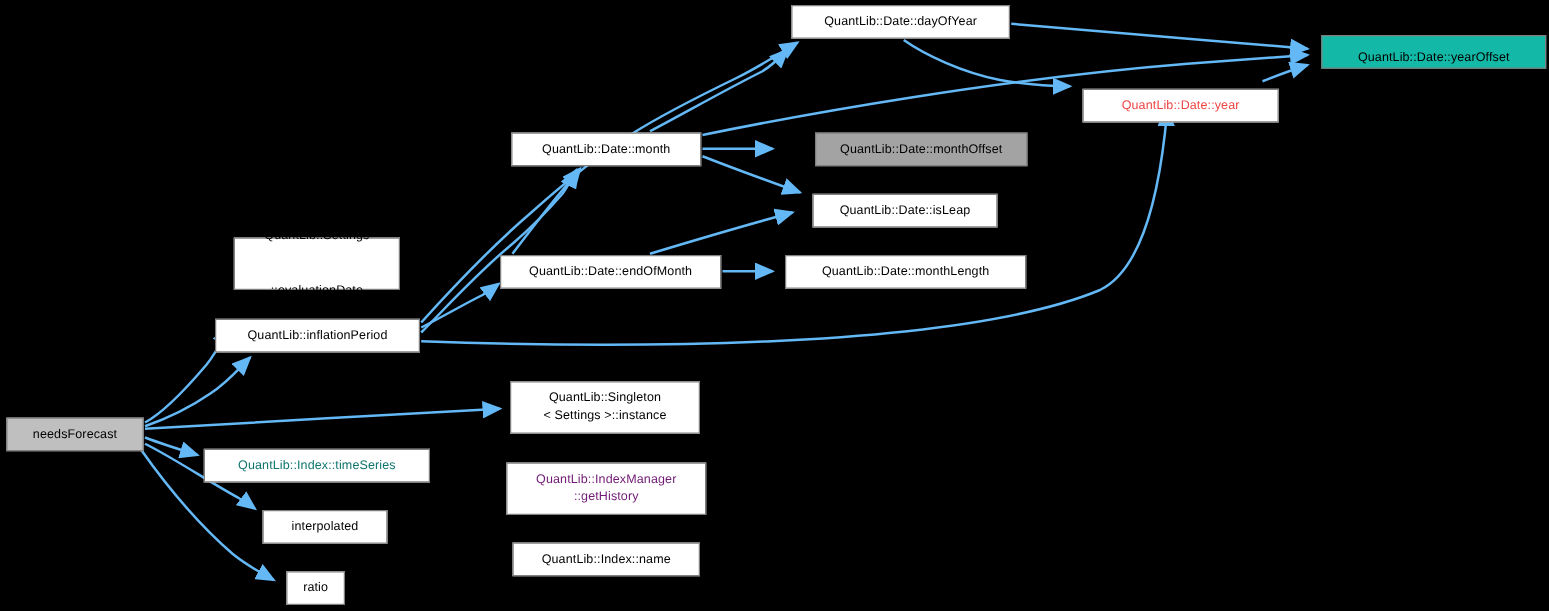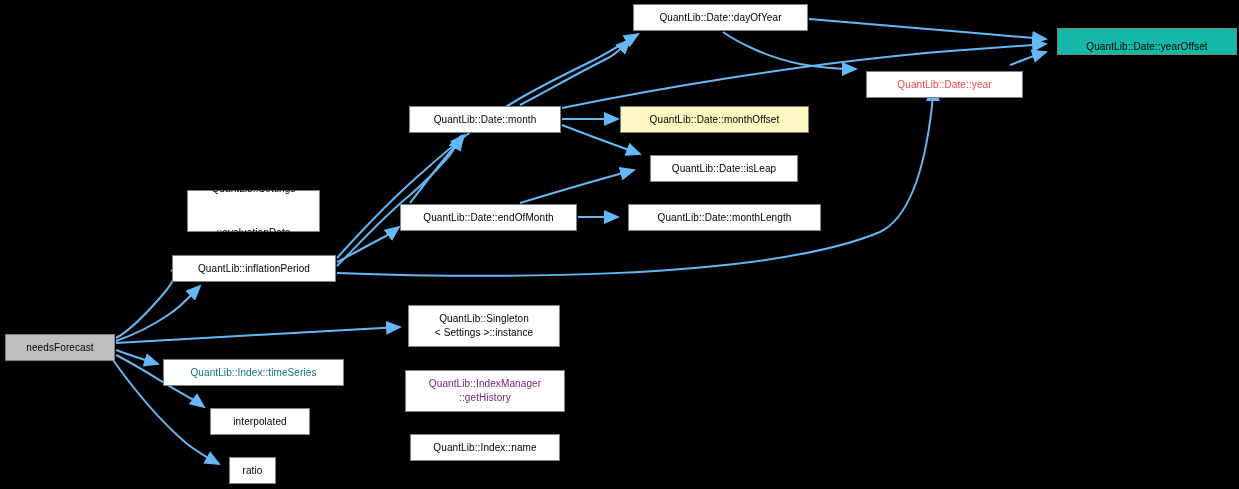--- a/index.html
+++ b/index.html
@@ -88,20 +88,20 @@
       <div class="node-box" style="left: 187px; top: 190px; width: 133px; height: 42px; background: rgb(255, 255, 255); border-color: rgb(128, 128, 128); color: rgb(0, 0, 0); gap: 30px;"><span class="node-line">QuantLib::Settings</span><span class="node-line">::evaluationDate</span></div>
       <div class="node-box" style="left: 172px; top: 255px; width: 164px; height: 27px; background: rgb(255, 255, 255); border-color: rgb(128, 128, 128); color: rgb(0, 0, 0);"><span class="node-line">QuantLib::inflationPeriod</span></div>
       <div class="node-box" style="left: 408px; top: 305px; width: 152px; height: 42px; background: rgb(255, 255, 255); border-color: rgb(128, 128, 128); color: rgb(0, 0, 0);"><span class="node-line">QuantLib::Singleton</span><span class="node-line">&lt; Settings &gt;::instance</span></div>
       <div class="node-box" style="left: 163px; top: 359px; width: 181px; height: 27px; background: rgb(255, 255, 255); border-color: rgb(128, 128, 128); color: #0f766e;"><span class="node-line">QuantLib::Index::timeSeries</span></div>
       <div class="node-box" style="left: 210px; top: 408px; width: 100px; height: 27px; background: rgb(255, 255, 255); border-color: rgb(128, 128, 128); color: rgb(0, 0, 0);"><span class="node-line">interpolated</span></div>
       <div class="node-box" style="left: 229px; top: 457px; width: 47px; height: 27px; background: rgb(255, 255, 255); border-color: rgb(128, 128, 128); color: rgb(0, 0, 0);"><span class="node-line">ratio</span></div>
       <div class="node-box" style="left: 405px; top: 370px; width: 160px; height: 42px; background: rgb(255, 255, 255); border-color: rgb(128, 128, 128); color: #701a75;"><span class="node-line">QuantLib::IndexManager</span><span class="node-line">::getHistory</span></div>
       <div class="node-box" style="left: 410px; top: 434px; width: 150px; height: 27px; background: rgb(255, 255, 255); border-color: rgb(128, 128, 128); color: rgb(0, 0, 0);"><span class="node-line">QuantLib::Index::name</span></div>
       <div class="node-box" style="left: 409px; top: 106px; width: 152px; height: 27px; background: rgb(255, 255, 255); border-color: rgb(128, 128, 128); color: rgb(0, 0, 0);"><span class="node-line">QuantLib::Date::month</span></div>
       <div class="node-box" style="left: 400px; top: 204px; width: 177px; height: 27px; background: rgb(255, 255, 255); border-color: rgb(128, 128, 128); color: rgb(0, 0, 0);"><span class="node-line">QuantLib::Date::endOfMonth</span></div>
-      <div class="node-box" style="left: 620px; top: 106px; width: 189px; height: 27px; background: #fef9c3; border-color: rgb(128, 128, 128); color: rgb(0, 0, 0);"><span class="node-line">QuantLib::Date::monthOffset</span></div>
+      <div class="node-box" style="left: 652px; top: 106px; width: 170px; height: 27px; background: #a3a3a3; border-color: rgb(128, 128, 128); color: rgb(0, 0, 0);"><span class="node-line">QuantLib::Date::monthOffset</span></div>
       <div class="node-box" style="left: 650px; top: 155px; width: 148px; height: 27px; background: rgb(255, 255, 255); border-color: rgb(128, 128, 128); color: rgb(0, 0, 0);"><span class="node-line">QuantLib::Date::isLeap</span></div>
       <div class="node-box" style="left: 628px; top: 204px; width: 193px; height: 27px; background: rgb(255, 255, 255); border-color: rgb(128, 128, 128); color: rgb(0, 0, 0);"><span class="node-line">QuantLib::Date::monthLength</span></div>
       <div class="node-box" style="left: 633px; top: 4px; width: 175px; height: 27px; background: rgb(255, 255, 255); border-color: rgb(128, 128, 128); color: rgb(0, 0, 0);"><span class="node-line">QuantLib::Date::dayOfYear</span></div>
       <div class="node-box" style="left: 866px; top: 55px; width: 157px; height: 27px; background: rgb(255, 255, 255); border-color: rgb(128, 128, 128); color: #ef4444; margin-top: 16px;"><span class="node-line">QuantLib::Date::year</span></div>
       <div class="node-box" style="left: 1057px; top: 28px; width: 180px; height: 27px; background: #14b8a6; border-color: rgb(128, 128, 128); color: rgb(0, 0, 0); justify-content: flex-end;"><span class="node-line">QuantLib::Date::yearOffset</span></div>
     </div>
 </div>
 
 </body></html>

